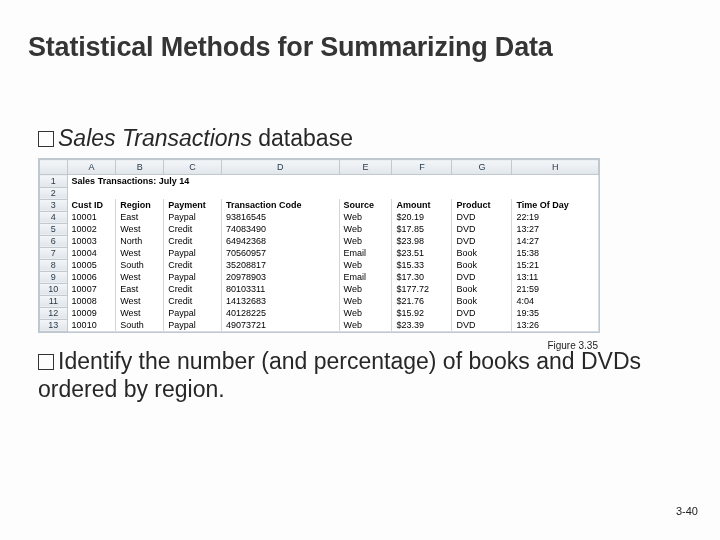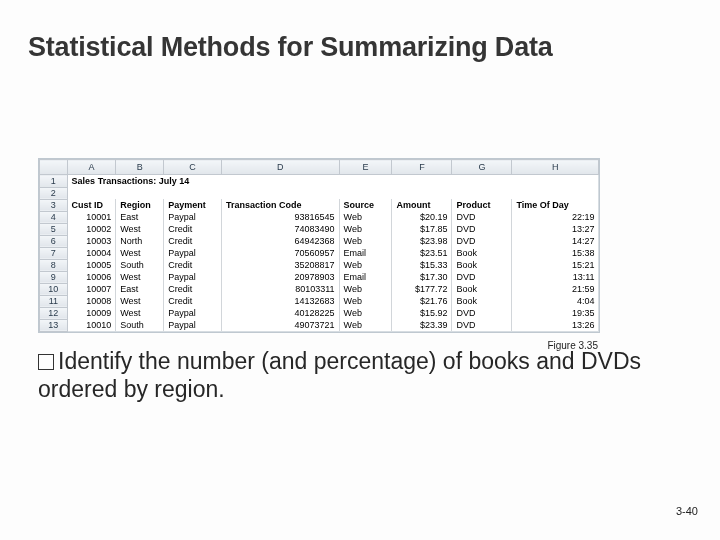--- a/index.html
+++ b/index.html
@@ -92,21 +92,21 @@
     padding: 0 2px;
   }
   table.sheet td.cell {
     border-right: 1px solid #d2d6da;
     padding: 0 4px;
     height: 12px;
     white-space: nowrap;
   }
   table.sheet tr td.cell:last-child { border-right: none; }
   .hdr-row td.cell { font-weight: bold; }
-  .r { text-align: right; }
+  .r { }
   .l { text-align: left; }
 
   .fig-caption {
     position: absolute;
     top: 340px;
     right: 122px;
     font-size: 10px;
     color: #222;
   }
 
@@ -149,20 +149,23 @@
   col.cG { width: 50px; }
   col.cH { width: 72px; }
 </style>
 </head>
 <body>
 
 <div class="slide">
   <div class="title">Statistical Methods for Summarizing Data</div>
 
 
+  <div class="bullet1-row">
+    <span class="sq"></span><span class="italic">Sales Transactions</span><span> database</span>
+  </div>
 
   <div class="sheet-wrap">
     <table class="sheet">
       <colgroup>
         <col style="width:18px">
         <col class="cA">
           <col class="cB">
           <col class="cC">
           <col class="cD">
           <col class="cE">

